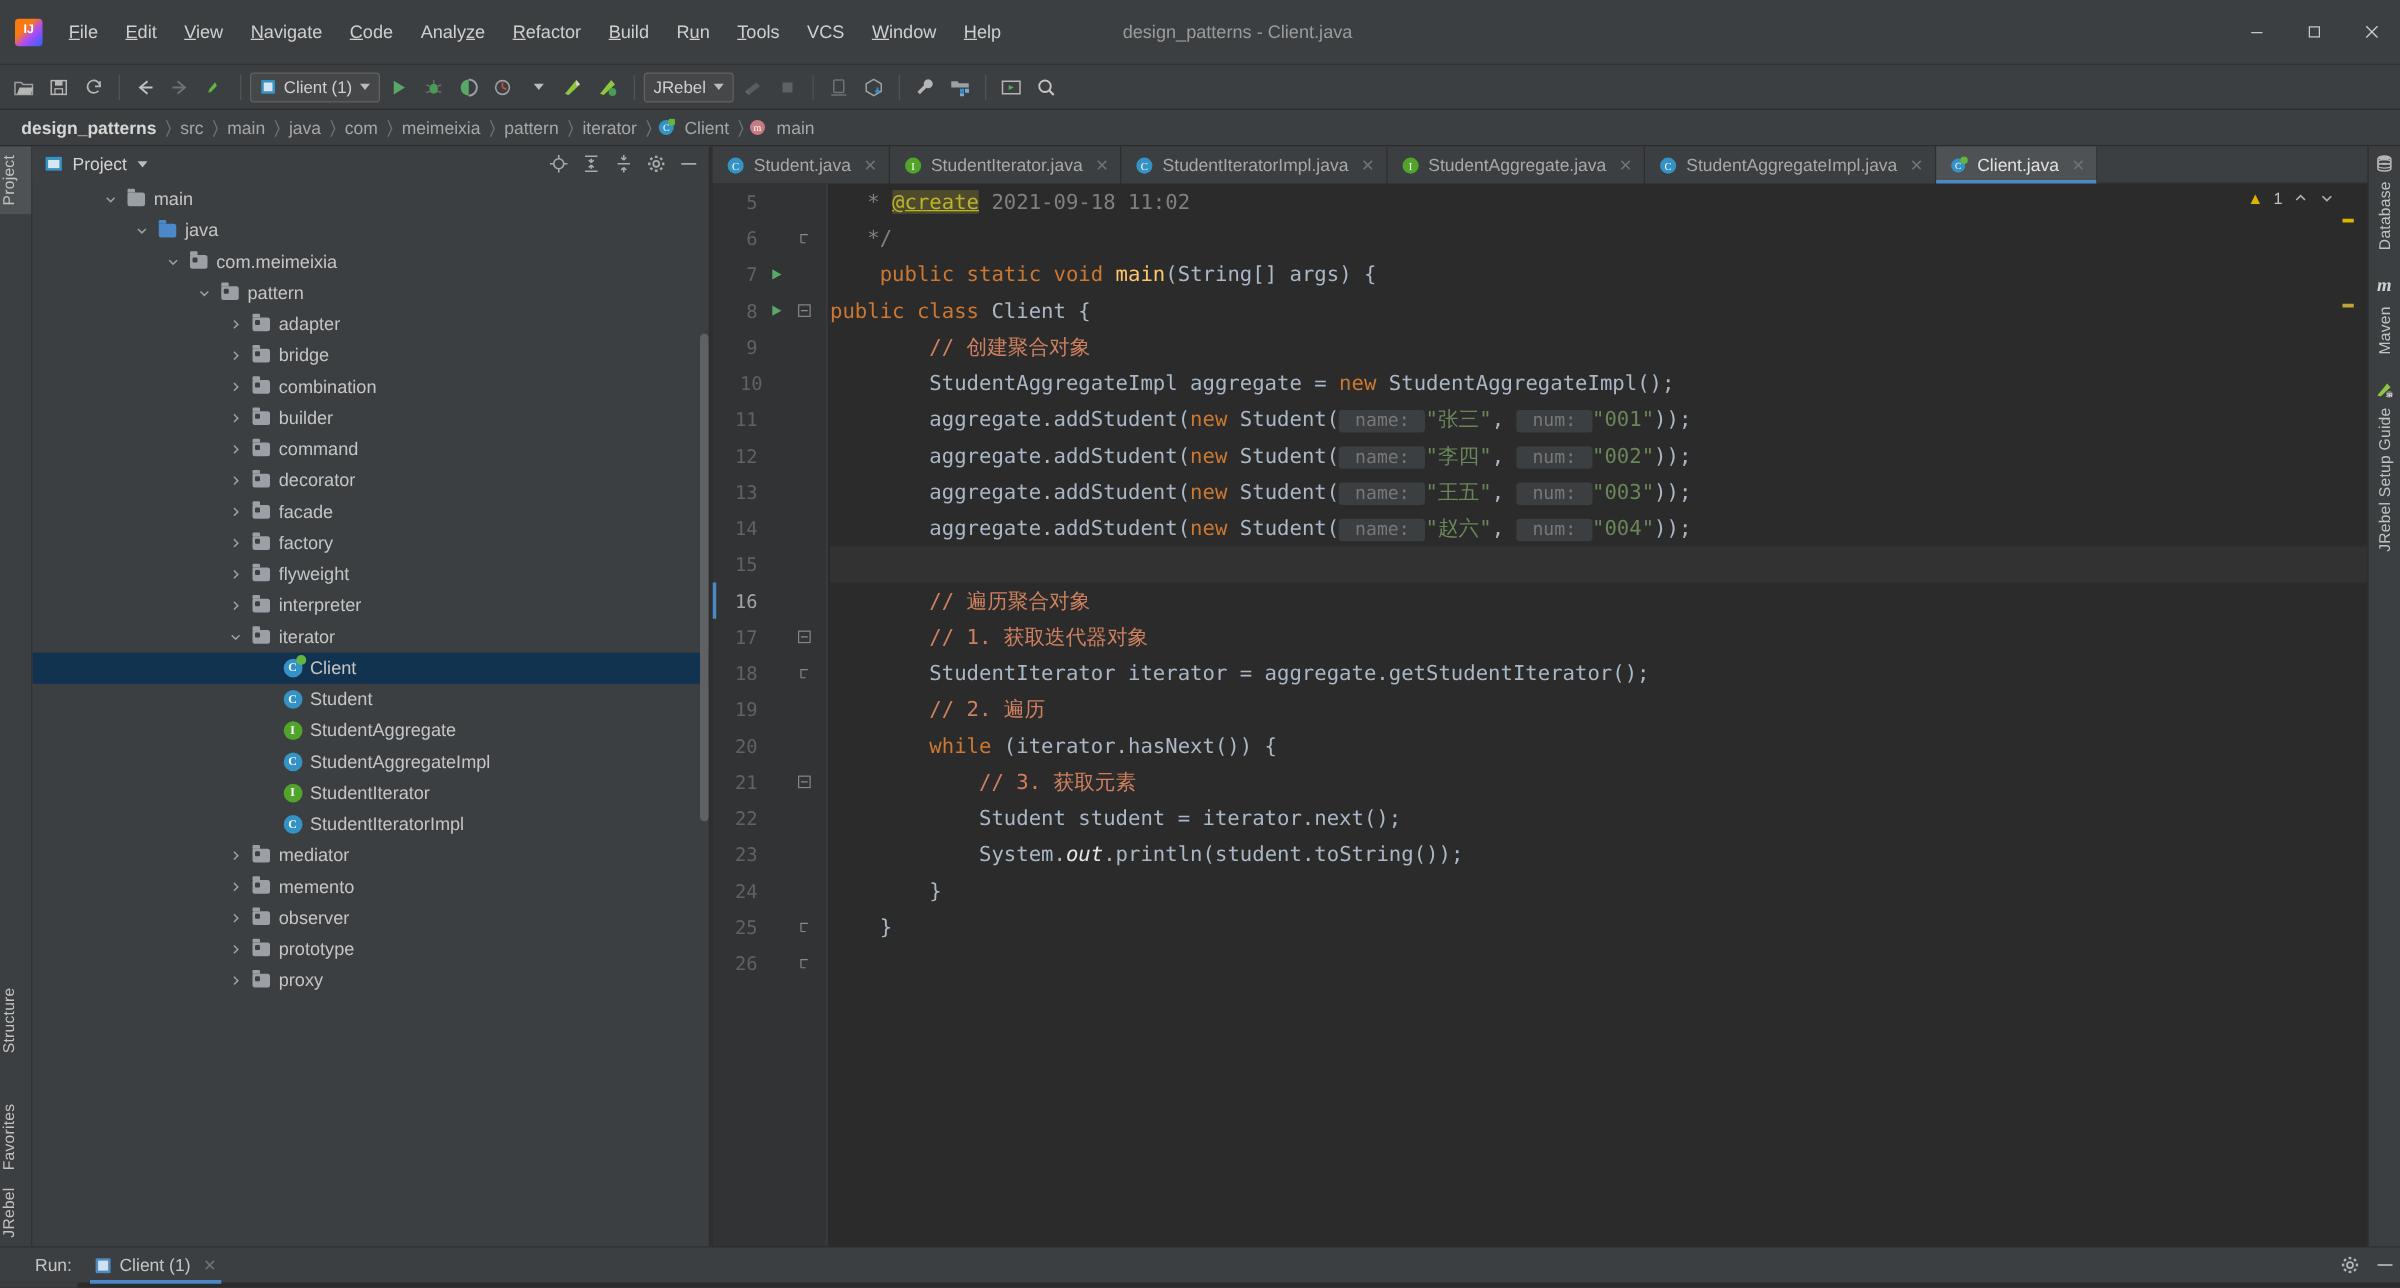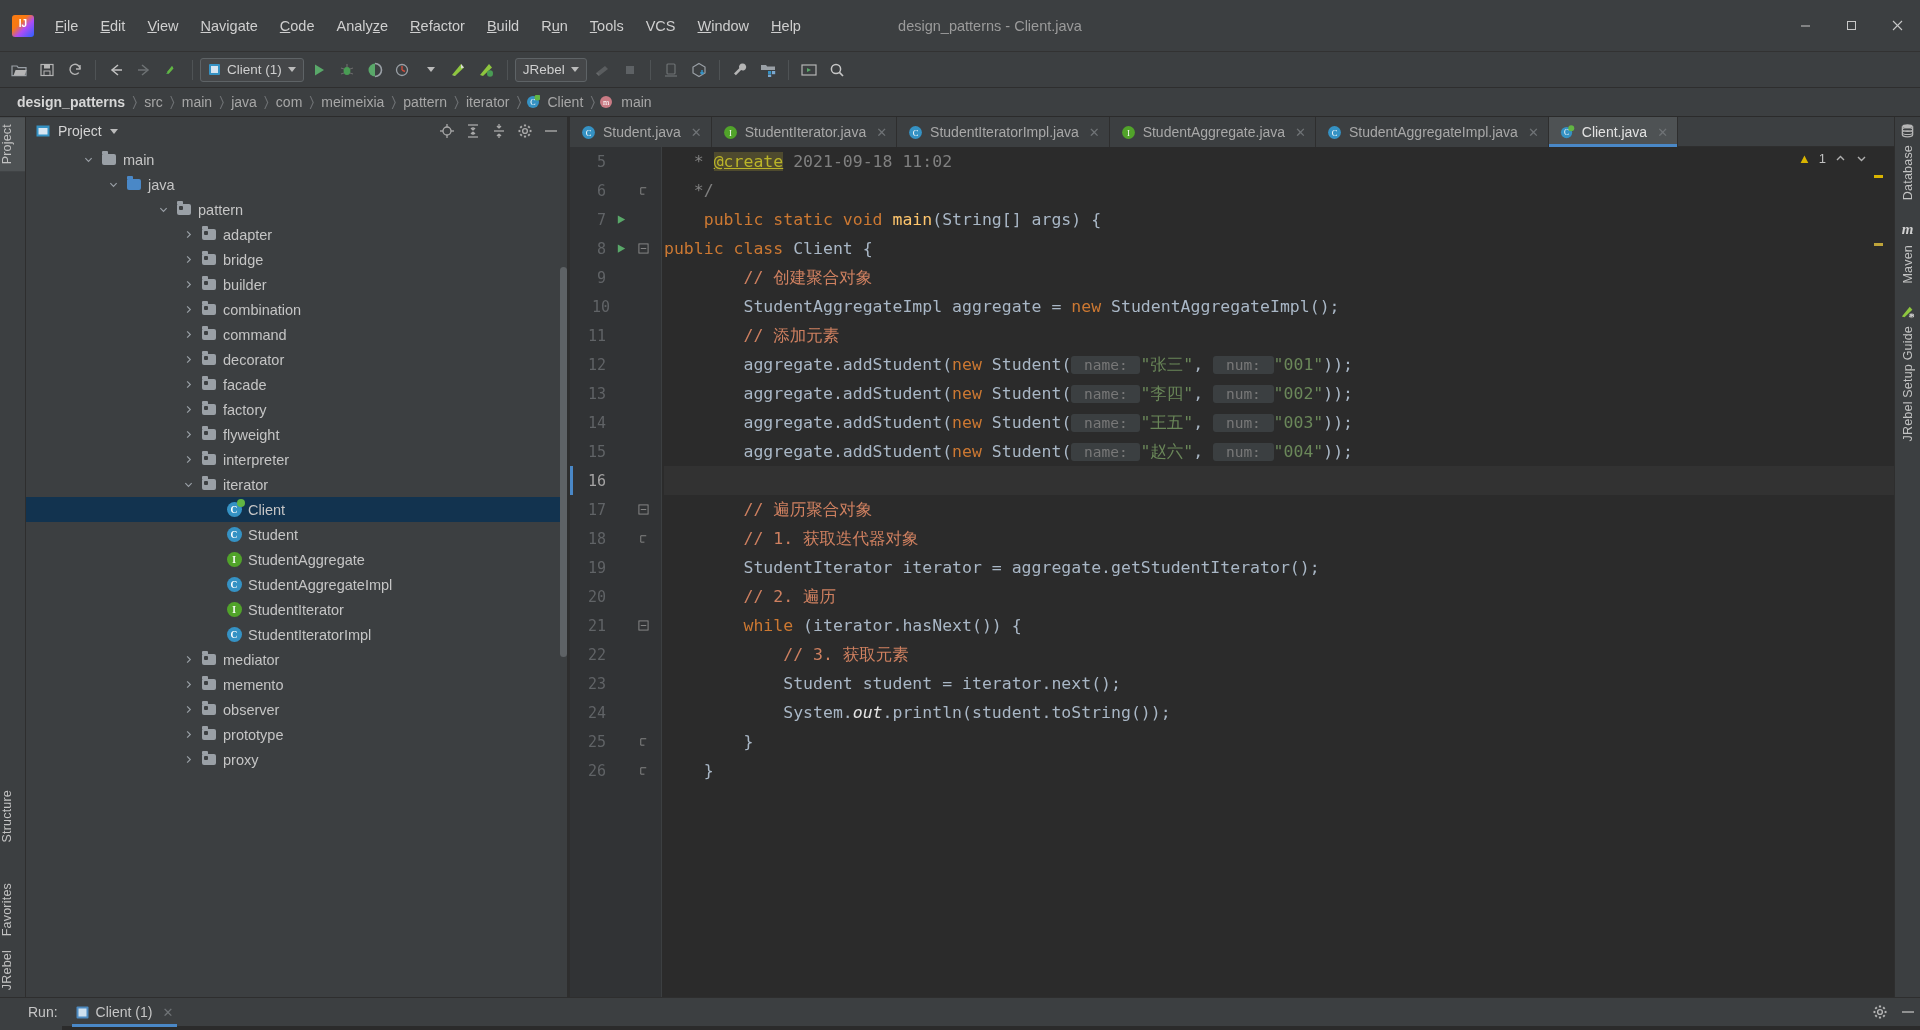--- a/index.html
+++ b/index.html
@@ -467,20 +467,32 @@
             <svg width="9" height="9" viewBox="0 0 10 10">
               <path d="M1.5 3.5 5 7l3.5-3.5" fill="none" stroke="#9aa0a6" stroke-width="1.3"></path>
             </svg>
           </span>
           <span class="fico">
             <span class="folder src"></span>
           </span>
           <span>java</span>
         </div>
         <div class="row">
+          <div style="width: 108px; flex: 0 0 auto;"></div>
+          <span class="arr">
+            <svg width="9" height="9" viewBox="0 0 10 10">
+              <path d="M1.5 3.5 5 7l3.5-3.5" fill="none" stroke="#9aa0a6" stroke-width="1.3"></path>
+            </svg>
+          </span>
+          <span class="fico">
+            <span class="folder pkg"></span>
+          </span>
+          <span>com.meimeixia</span>
+        </div>
+        <div class="row">
           <div style="width: 133px; flex: 0 0 auto;"></div>
           <span class="arr">
             <svg width="9" height="9" viewBox="0 0 10 10">
               <path d="M1.5 3.5 5 7l3.5-3.5" fill="none" stroke="#9aa0a6" stroke-width="1.3"></path>
             </svg>
           </span>
           <span class="fico">
             <span class="folder pkg"></span>
           </span>
           <span>pattern</span>
@@ -512,33 +524,33 @@
         <div class="row">
           <div style="width: 158px; flex: 0 0 auto;"></div>
           <span class="arr">
             <svg width="9" height="9" viewBox="0 0 10 10">
               <path d="M3.5 1.5 7 5 3.5 8.5" fill="none" stroke="#9aa0a6" stroke-width="1.3"></path>
             </svg>
           </span>
           <span class="fico">
             <span class="folder pkg"></span>
           </span>
+          <span>combination</span>
+        </div>
+        <div class="row">
+          <div style="width: 158px; flex: 0 0 auto;"></div>
+          <span class="arr">
+            <svg width="9" height="9" viewBox="0 0 10 10">
+              <path d="M3.5 1.5 7 5 3.5 8.5" fill="none" stroke="#9aa0a6" stroke-width="1.3"></path>
+            </svg>
+          </span>
+          <span class="fico">
+            <span class="folder pkg"></span>
+          </span>
           <span>builder</span>
-        </div>
-        <div class="row">
-          <div style="width: 158px; flex: 0 0 auto;"></div>
-          <span class="arr">
-            <svg width="9" height="9" viewBox="0 0 10 10">
-              <path d="M3.5 1.5 7 5 3.5 8.5" fill="none" stroke="#9aa0a6" stroke-width="1.3"></path>
-            </svg>
-          </span>
-          <span class="fico">
-            <span class="folder pkg"></span>
-          </span>
-          <span>combination</span>
         </div>
         <div class="row">
           <div style="width: 158px; flex: 0 0 auto;"></div>
           <span class="arr">
             <svg width="9" height="9" viewBox="0 0 10 10">
               <path d="M3.5 1.5 7 5 3.5 8.5" fill="none" stroke="#9aa0a6" stroke-width="1.3"></path>
             </svg>
           </span>
           <span class="fico">
             <span class="folder pkg"></span>
@@ -958,21 +970,20 @@
           </div>
         <div id="gutterline"></div>
       </div>
       <div id="code">
           <div class="cl"><span class="cmt">   * </span><span class="atag">@create</span><span class="cmt"> 2021-09-18 11:02</span></div>
           <div class="cl"><span class="cmt">   */</span></div>
           <div class="cl"><span class="kw">    public static void </span><span class="fn">main</span><span class="typ">(String[] args) {</span></div>
           <div class="cl"><span class="kw">public class </span><span class="typ">Client</span><span class="typ"> {</span></div>
           <div class="cl"><span class="cmt2">        // 创建聚合对象</span></div>
           <div class="cl"><span class="typ">        StudentAggregateImpl aggregate = </span><span class="kw">new </span><span class="typ">StudentAggregateImpl();</span></div>
-          <div class="cl"><span class="cmt2">        // 添加元素</span></div>
           <div class="cl"><span class="typ">        aggregate.addStudent(</span><span class="kw">new </span><span class="typ">Student(</span><span class="hint"> name: </span><span class="str">"张三"</span><span class="typ">, </span><span class="hint"> num: </span><span class="str">"001"</span><span class="typ">));</span></div>
           <div class="cl"><span class="typ">        aggregate.addStudent(</span><span class="kw">new </span><span class="typ">Student(</span><span class="hint"> name: </span><span class="str">"李四"</span><span class="typ">, </span><span class="hint"> num: </span><span class="str">"002"</span><span class="typ">));</span></div>
           <div class="cl"><span class="typ">        aggregate.addStudent(</span><span class="kw">new </span><span class="typ">Student(</span><span class="hint"> name: </span><span class="str">"王五"</span><span class="typ">, </span><span class="hint"> num: </span><span class="str">"003"</span><span class="typ">));</span></div>
           <div class="cl"><span class="typ">        aggregate.addStudent(</span><span class="kw">new </span><span class="typ">Student(</span><span class="hint"> name: </span><span class="str">"赵六"</span><span class="typ">, </span><span class="hint"> num: </span><span class="str">"004"</span><span class="typ">));</span></div>
           <div class="cl cur"><span class="typ"></span></div>
           <div class="cl"><span class="cmt2">        // 遍历聚合对象</span></div>
           <div class="cl"><span class="cmt2">        // 1. 获取迭代器对象</span></div>
           <div class="cl"><span class="typ">        StudentIterator iterator = aggregate.getStudentIterator();</span></div>
           <div class="cl"><span class="cmt2">        // 2. 遍历</span></div>
           <div class="cl"><span class="kw">        while </span><span class="typ">(iterator.hasNext()) {</span></div>

